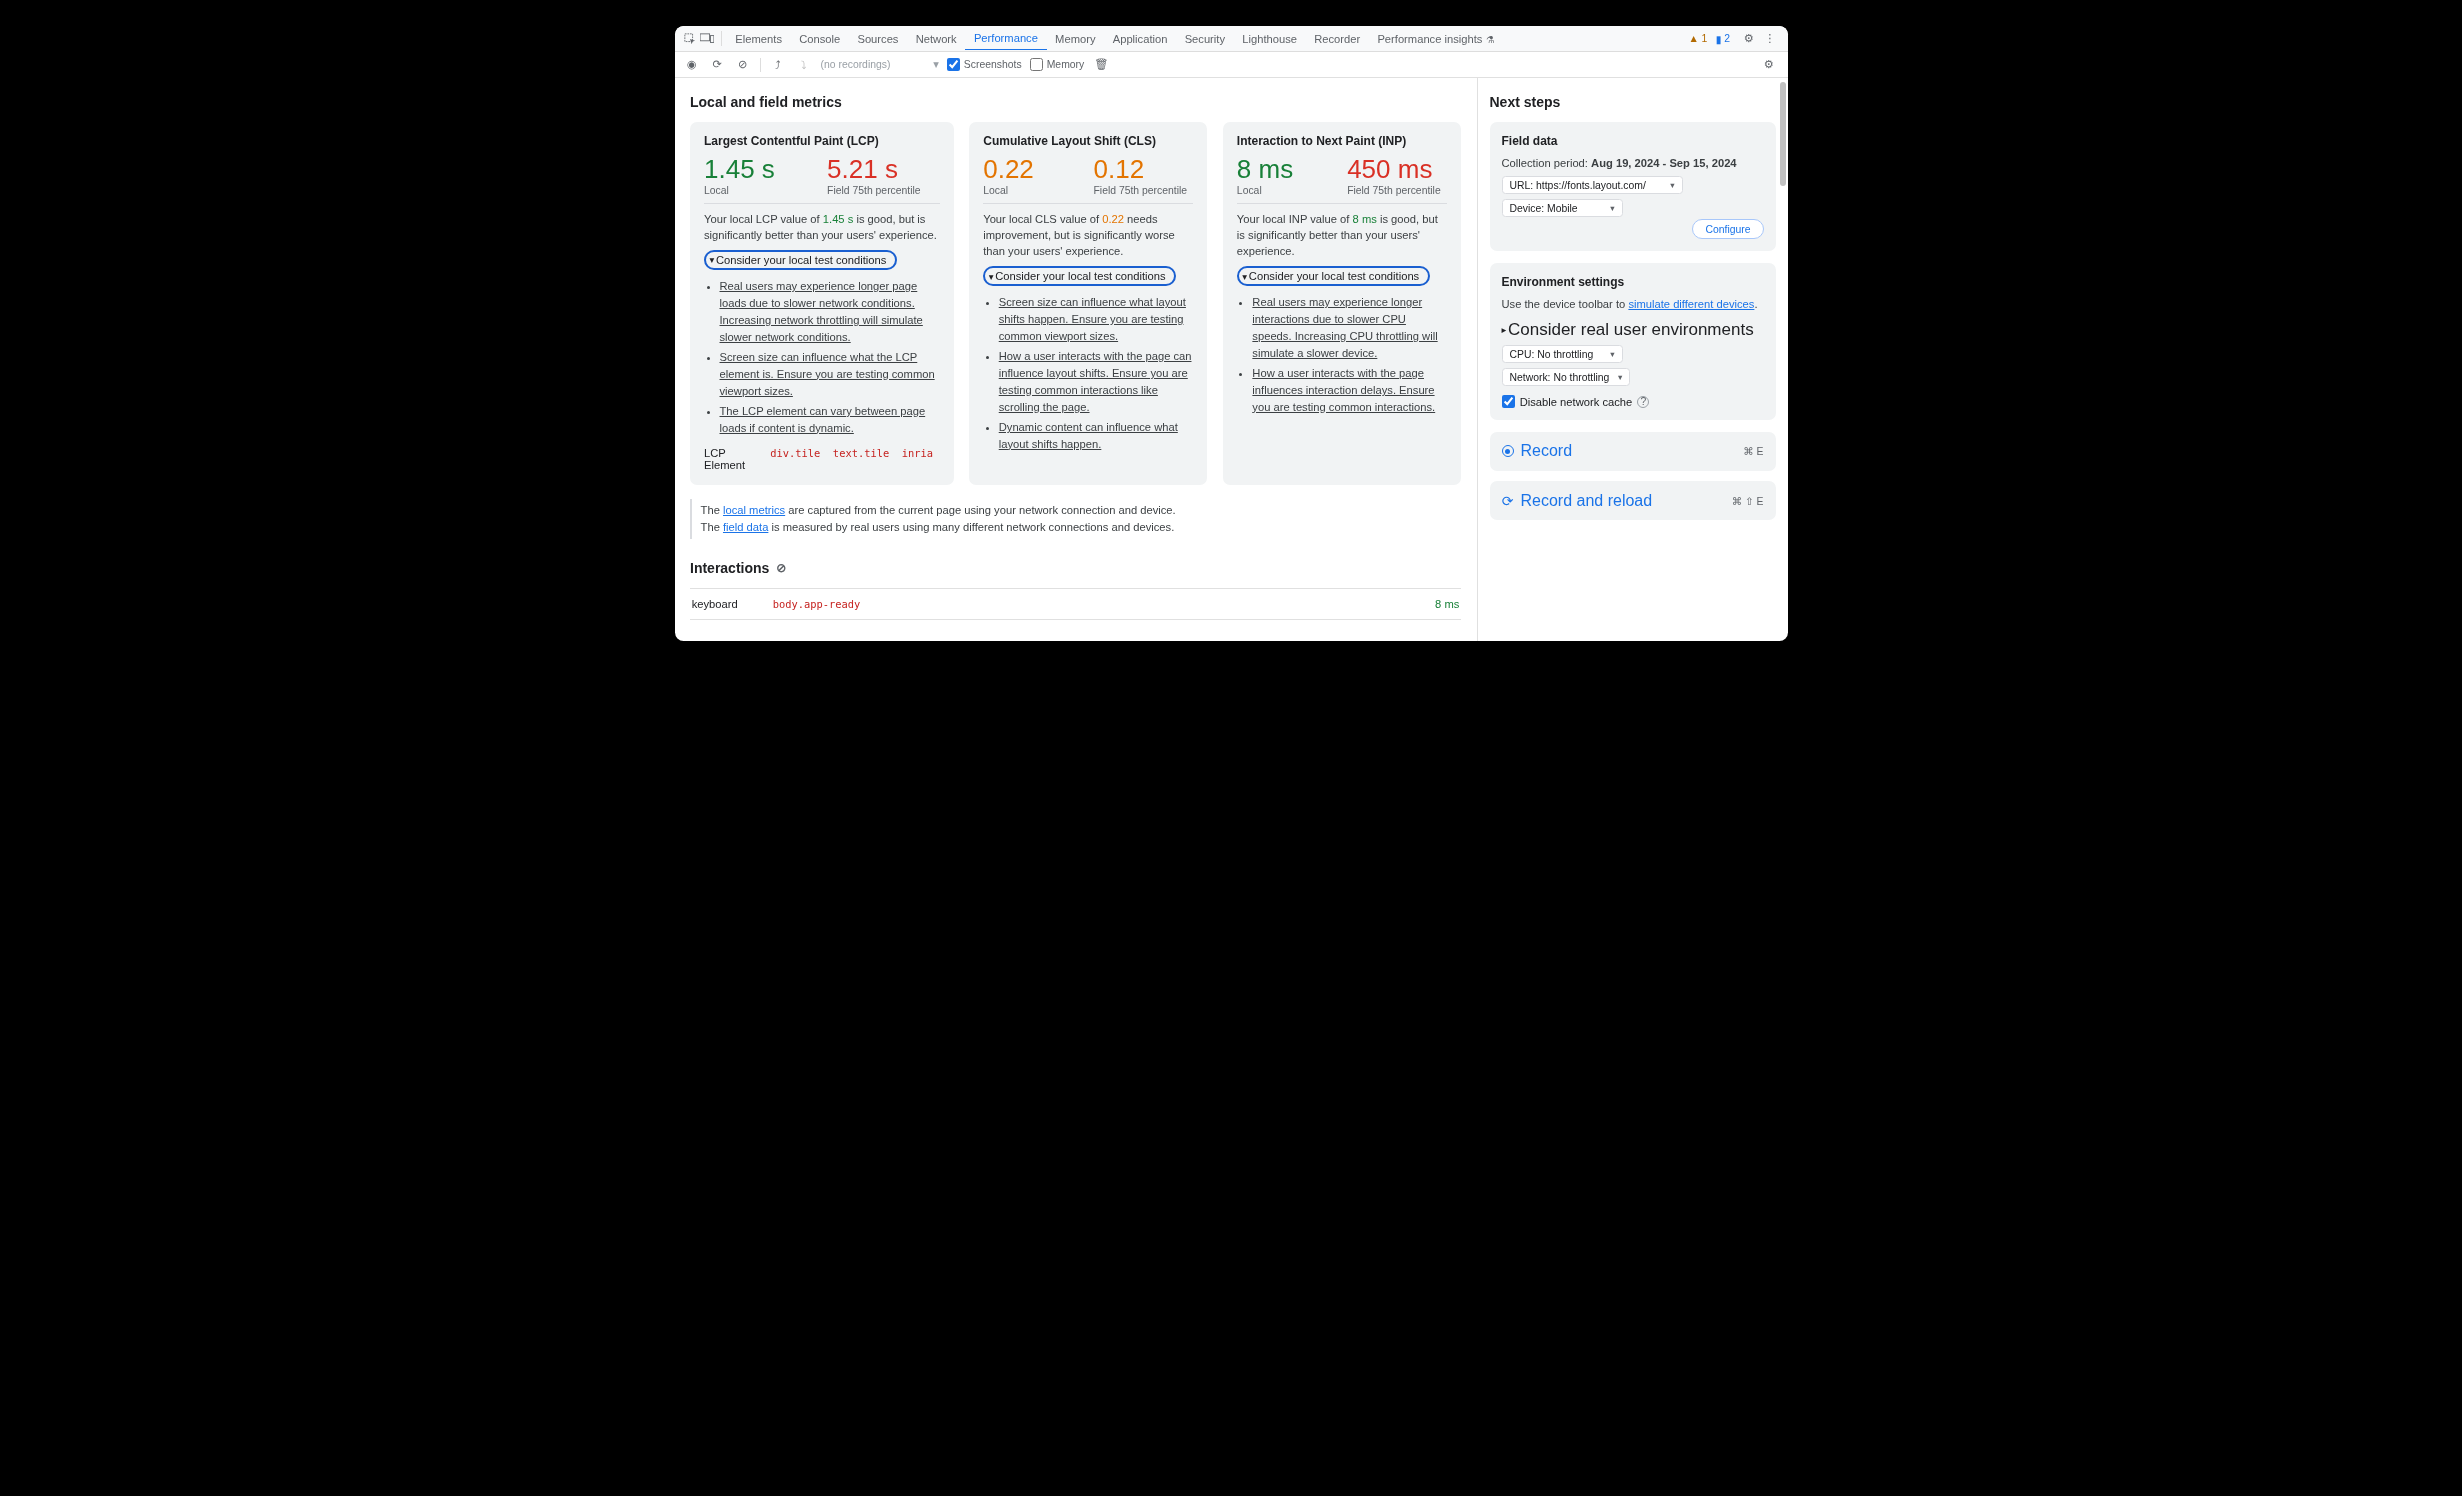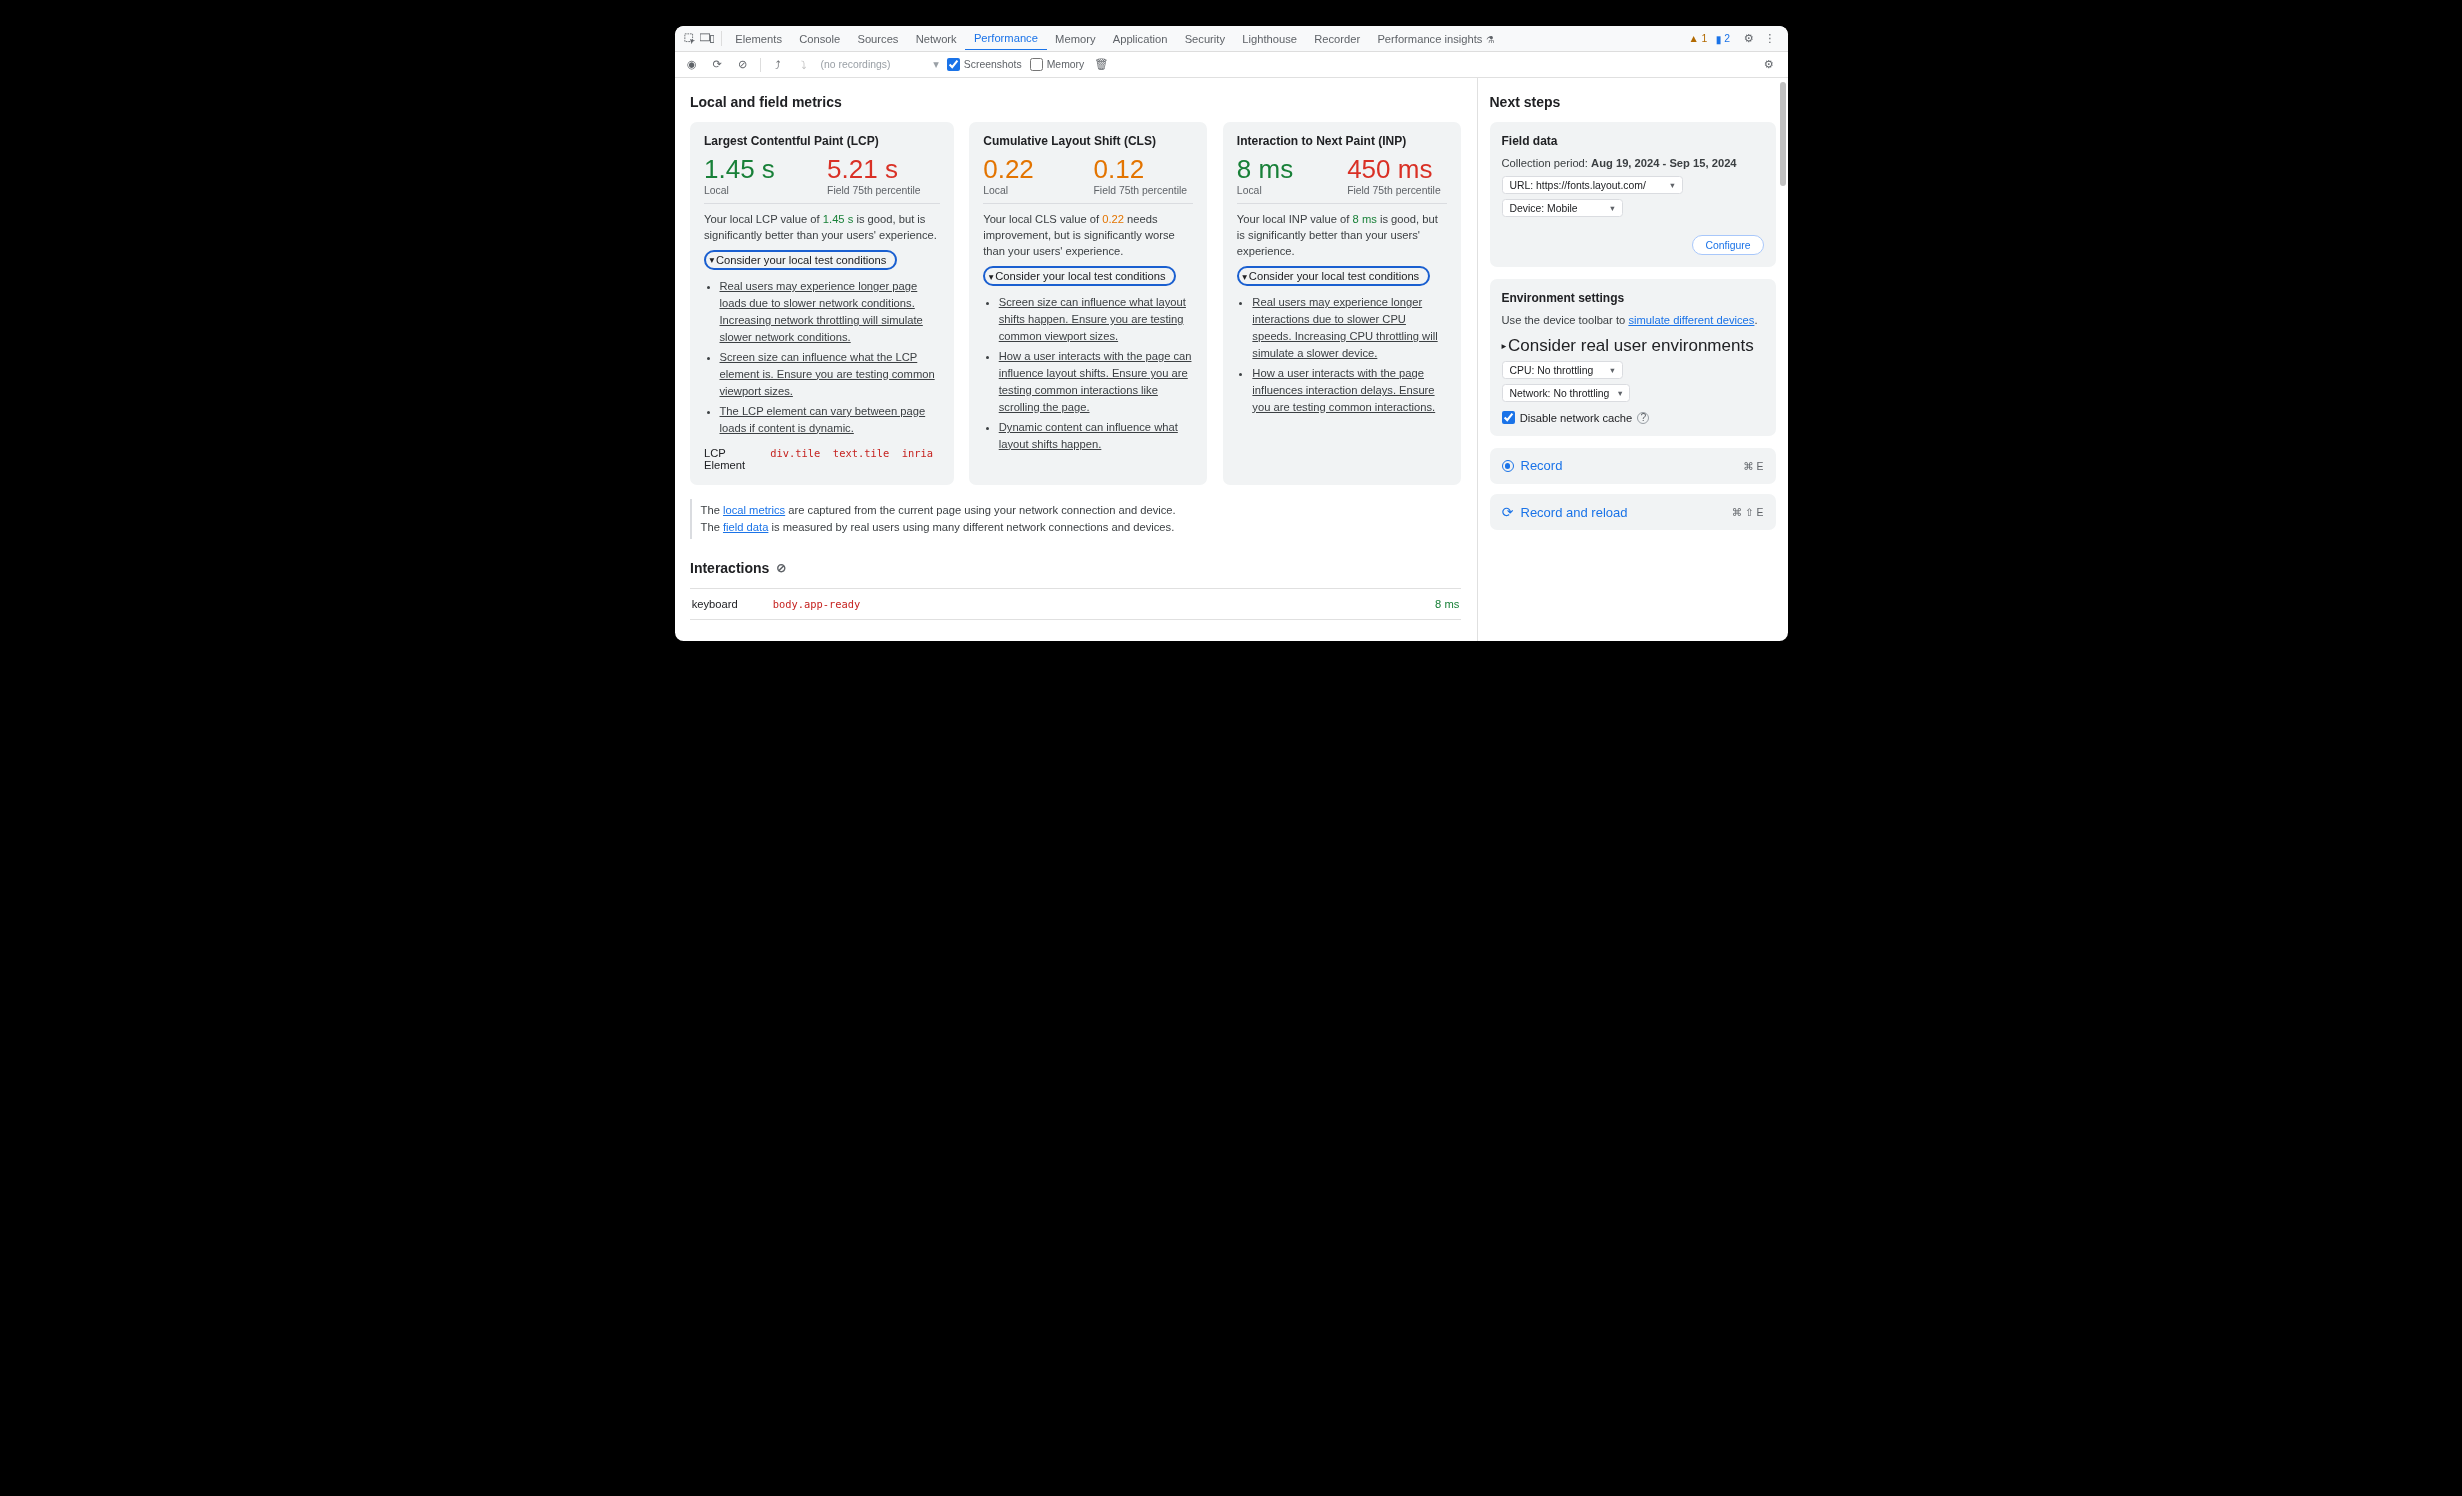--- a/index.html
+++ b/index.html
@@ -58,26 +58,26 @@
 .irow { display: flex; justify-content: space-between; padding: 8.6px 1.7px; border-top: 0.9px solid #e0e0e0; border-bottom: 0.9px solid #e0e0e0; font-size: 11.2px; }
 .irow .left { display: flex; gap: 35px; }
 .irow .sel { color: #c5221f; font-family: monospace; font-size: 10.4px; }
 .irow .ms { color: #188038; font-weight: 500; }
 .sidesec { background: #f1f3f4; border-radius: 7px; padding: 12px; margin-bottom: 12px; }
 .sidesec h3 { font-size: 12px; font-weight: 600; margin-bottom: 7px; }
 .sidesec .txt { font-size: 11.2px; color: #3c4043; line-height: 1.45; }
 .sidesec a { color: #1a73e8; text-decoration: underline; }
 .select { display: inline-flex; align-items: center; justify-content: space-between; background: #fff; border: 0.9px solid #dadce0; border-radius: 3.5px; padding: 2.6px 7px; font-size: 10.4px; min-width: 121px; margin-top: 5.2px; cursor: pointer; }
 .select::after { content: "▾"; color: #5f6368; margin-left: 8.6px; font-size: 8.6px; }
-.cfgbtn { float: right; border: 0.9px solid #a8c7fa; color: #1a73e8; background: #fff; border-radius: 12px; padding: 3.5px 12px; font-size: 10.4px; cursor: pointer; margin-top: 18px; }
+.cfgbtn { float: right; border: 0.9px solid #a8c7fa; color: #1a73e8; background: #fff; border-radius: 12px; padding: 3.5px 12px; font-size: 10.4px; cursor: pointer; margin-top: 2px; }
 .chkrow { display: flex; align-items: center; gap: 5.2px; margin-top: 8.6px; font-size: 11.2px; }
 .chkrow input { accent-color: #1a73e8; }
 .help { color: #5f6368; font-size: 10.4px; border: 0.9px solid #9aa0a6; border-radius: 50%; width: 12px; height: 12px; display: inline-flex; align-items: center; justify-content: center; }
 .recbtn { display: flex; align-items: center; justify-content: space-between; background: #f1f3f4; border-radius: 7px; padding: 10.4px 12px; margin-bottom: 10.4px; cursor: pointer; }
-.recbtn .lside { display: flex; align-items: center; gap: 7px; color: #1a73e8; font-size: 13px; }
+.recbtn .lside { display: flex; align-items: center; gap: 7px; color: #1a73e8; font-size: 16px; }
 .recbtn .ric { width: 12px; height: 12px; border: 1.7px solid #1a73e8; border-radius: 50%; display: inline-flex; align-items: center; justify-content: center; }
 .recbtn .ric::after { content: ""; width: 5.2px; height: 5.2px; background: #1a73e8; border-radius: 50%; }
 .recbtn .ric.reload { border: none; }
 .recbtn .ric.reload::after { content: "⟳"; background: none; width: auto; height: auto; font-size: 14px; color: #1a73e8; }
 .recbtn .short { font-size: 10.4px; color: #5f6368; }
 svg { display: block; }
 </style>
 </head>
 <body>
 

